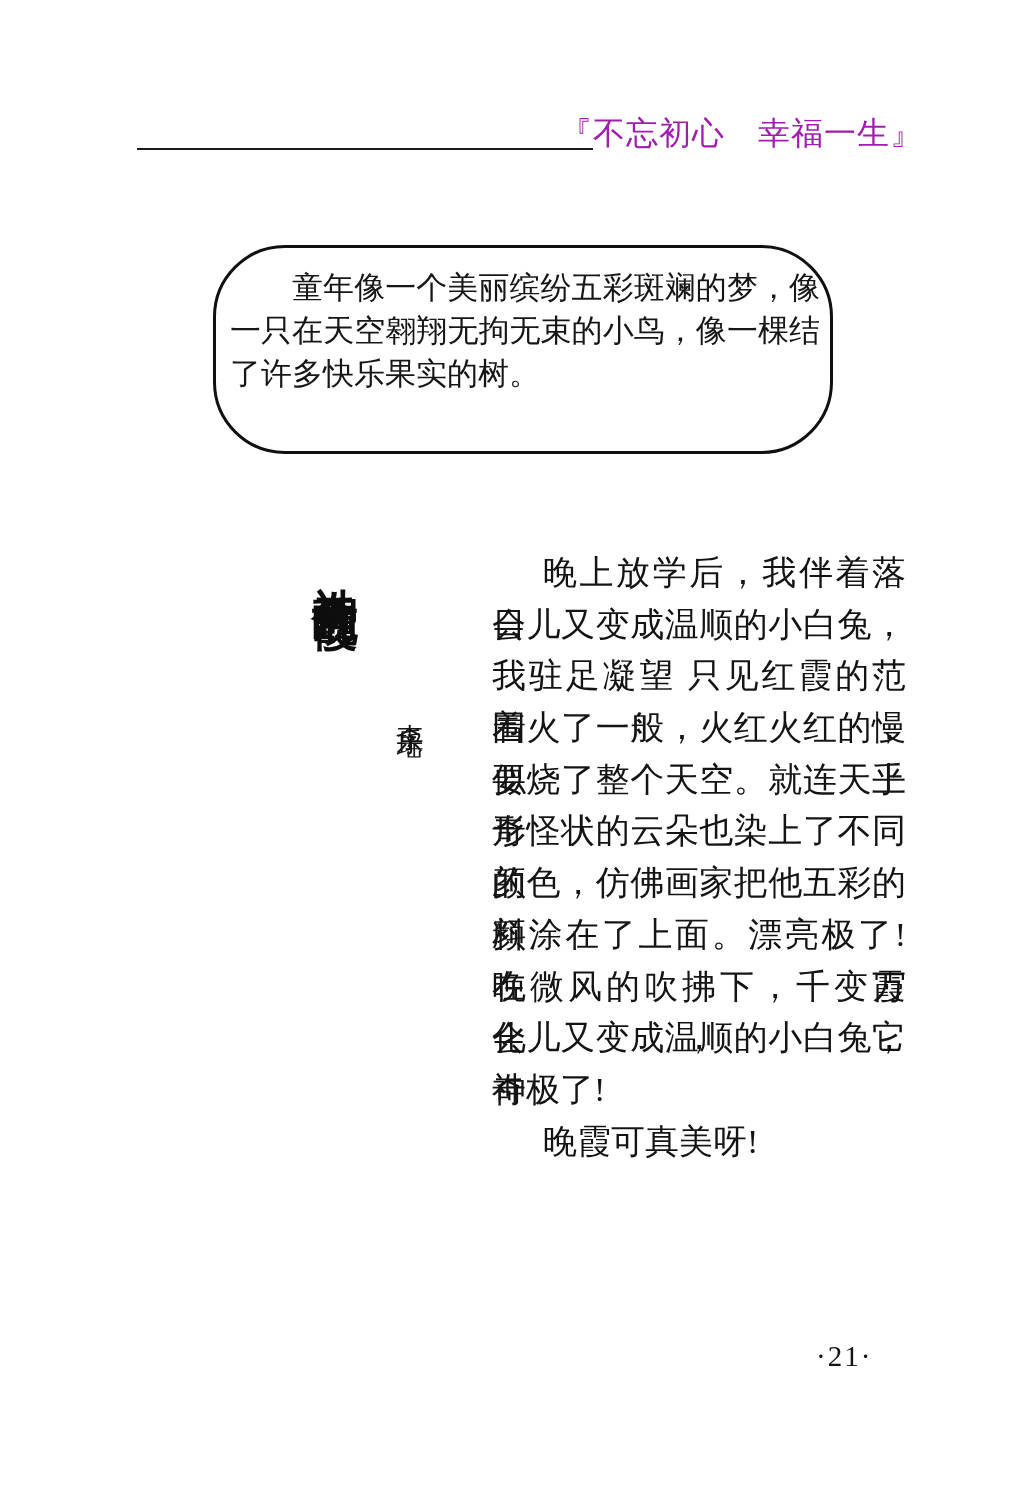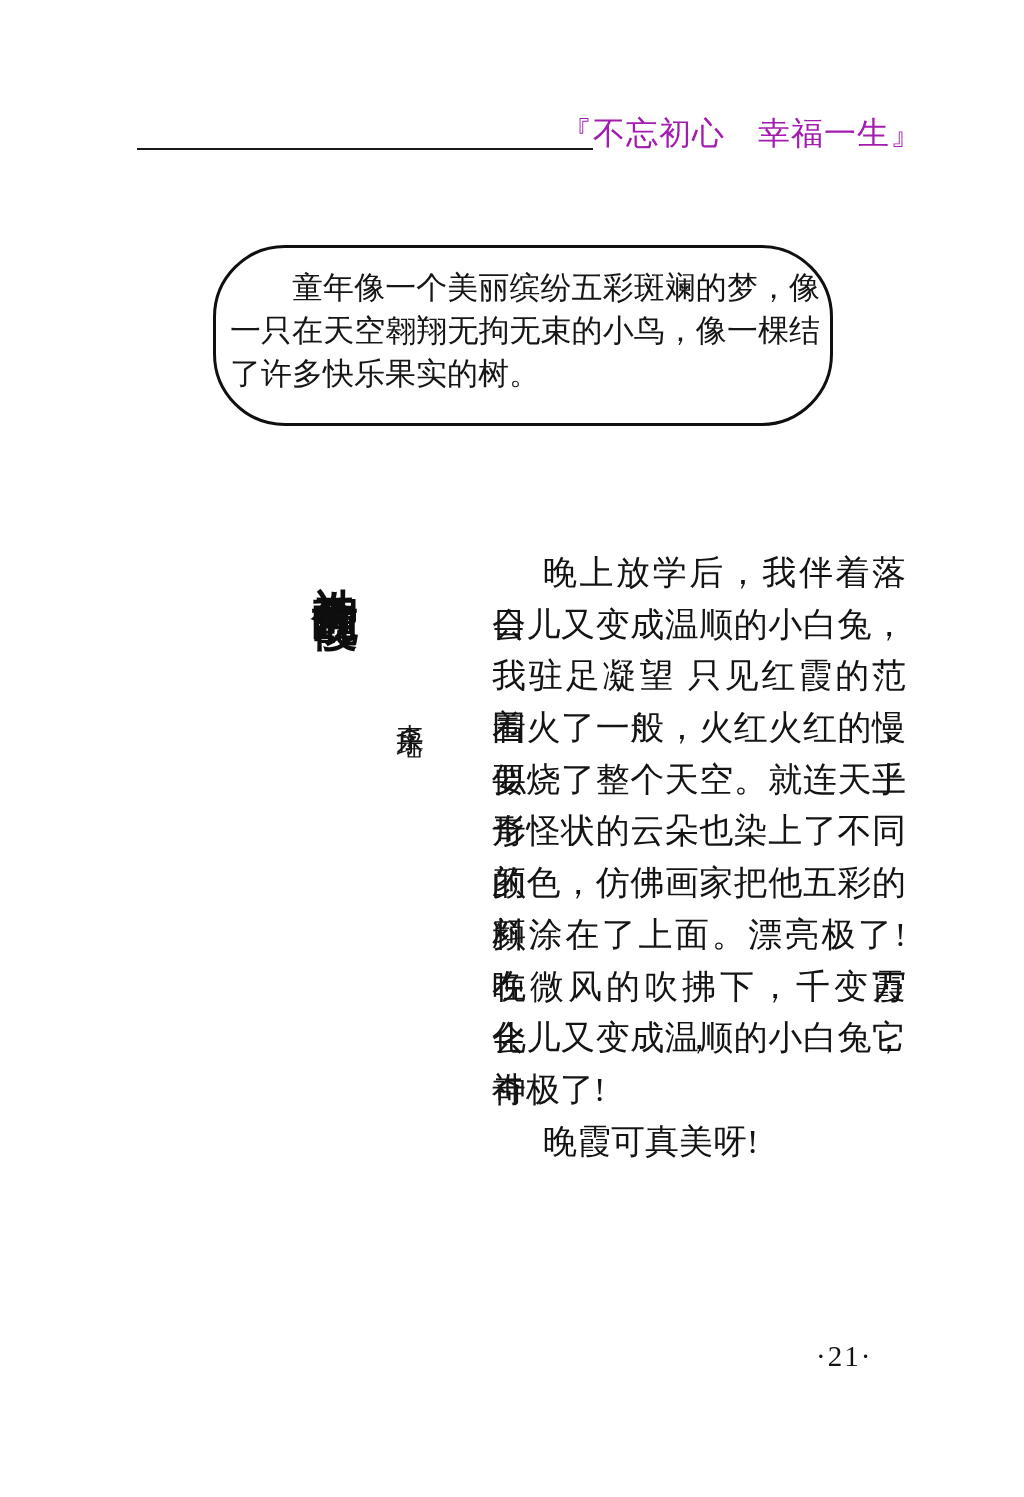--- a/index.html
+++ b/index.html
@@ -21,21 +21,21 @@
     position:absolute;left:560px;top:110px;
     width:330px;height:46px;
     font-family:"Liberation Sans","DejaVu Sans",sans-serif;
     font-size:32px;line-height:46px;
     letter-spacing:1px;white-space:nowrap;
     color:#a21caf;
   }
   
   .bubble{
     position:absolute;left:213px;top:245px;
-    width:620px;height:181px;
+    width:620px;height:209px;
     box-sizing:border-box;
     border:3px solid #101010;
     border-radius:72px;
   }
   .bubble-text{
     position:absolute;left:14px;right:10px;top:18px;
     font-family:"Liberation Sans","DejaVu Sans",sans-serif;
     font-size:31px;line-height:43px;
     text-indent:2em;text-align:justify;
     color:#161616;

